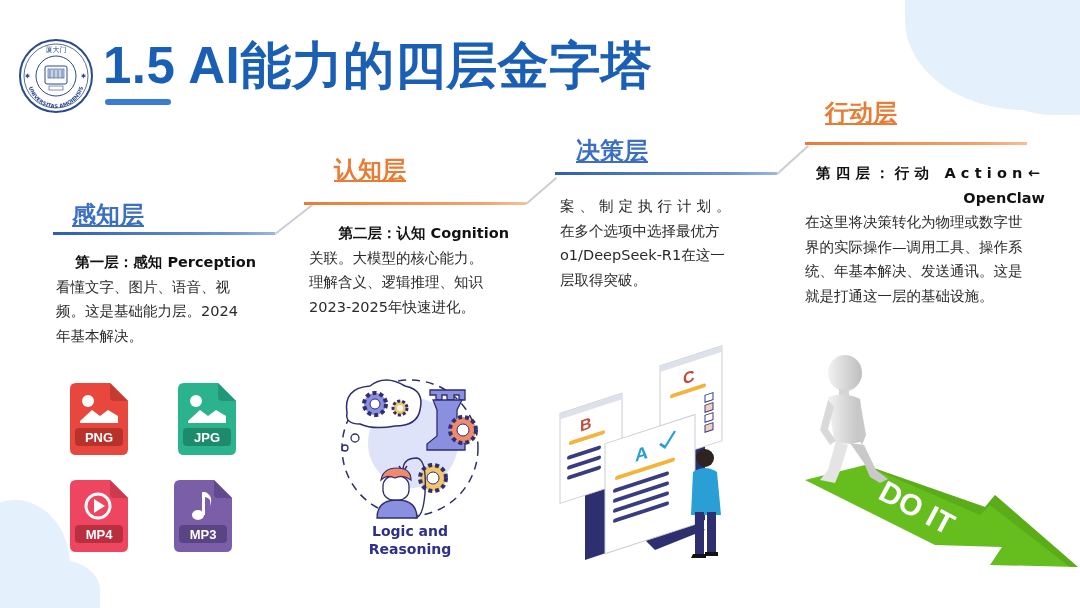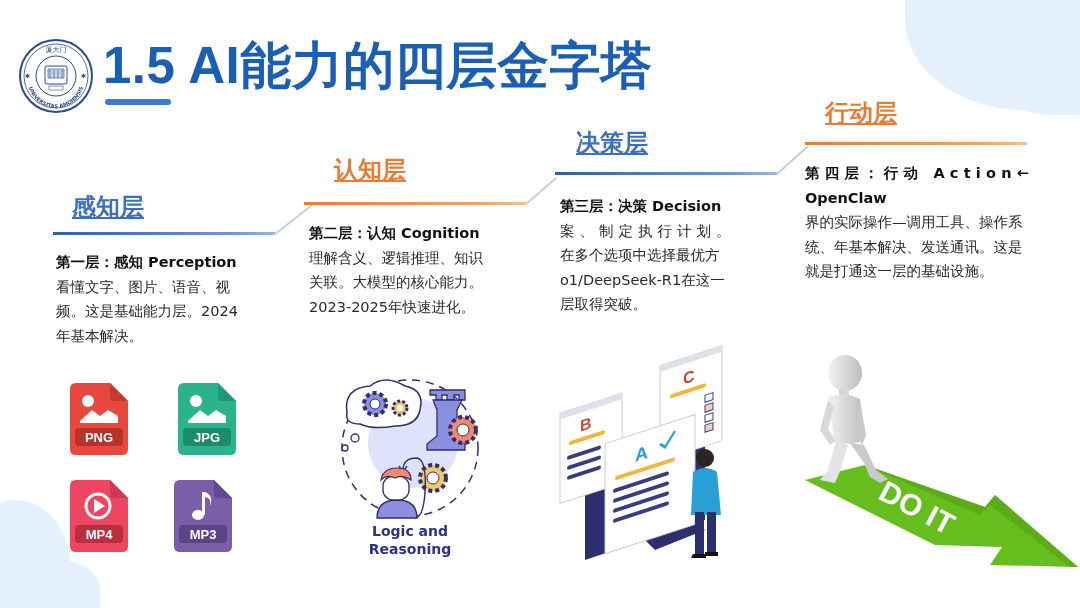--- a/index.html
+++ b/index.html
@@ -15,30 +15,30 @@
   .blob-bl2 { position:absolute; left:20px; top:560px; width:80px; height:60px;
     background:#e4f1fc; border-radius:50% 50% 0 0; }
 
   .logo { position:absolute; left:18px; top:38px; width:76px; height:76px; }
   .title { position:absolute; left:103px; top:38px; font-family:"Liberation Sans","DejaVu Sans",sans-serif;
     font-weight:bold; font-size:51px; color:#1a5fb4; letter-spacing:0.5px; line-height:56px; }
   .title-underline { position:absolute; left:105px; top:99px; width:66px; height:6px;
     background:#3b7bd4; border-radius:3px; }
 
   .step-header { position:absolute; font-weight:bold; font-size:24px; line-height:32px;text-decoration:underline; }
-  .blue { color:#3c6fc2; }
+  .blue { color:#3c6fc2;margin-top:8px; }
   .orange { color:#e97c34; }
 
   .rule { position:absolute; height:3px; }
   .rule-blue { background:linear-gradient(90deg,#2e5fae,#6e95d6 80%,#9bb6e3); }
   .rule-orange { background:linear-gradient(90deg,#e97c34,#f3a36a 80%,#f6bf95); }
   .connector { position:absolute; height:1.5px; background:#c9cdd6; transform-origin:0 50%; }
 
   .body-text { position:absolute; font-size:14.5px; line-height:24.5px; color:#2a2a2a; }
-  .body-text .lead { font-weight:bold; color:#111; }
+  .body-text .lead { font-weight:bold; color:#111;text-align:right; }
 
   .file-icon { position:absolute; width:58px; height:72px; }
   .illus { position:absolute; }
 </style>
 </head>
 <body>
 
 <div class="blob-tr"></div>
 <div class="blob-tr2"></div>
 <div class="blob-bl"></div>
@@ -75,41 +75,41 @@
   <div>看懂文字、图片、语音、视</div>
   <div>频。这是基础能力层。2024</div>
   <div>年基本解决。</div>
 </div>
 
 <div class="step-header orange" style="left:325px; top:154px;margin-left:9px;">认知层</div>
 <div class="rule rule-orange" style="left:304px; top:202px; width:222px;"></div>
 <div class="connector" style="left:526px; top:203px; width:40px; transform:rotate(-41deg);"></div>
 <div class="body-text" style="left:309px; top:221px; width:200px;">
   <div class="lead">第二层：认知 Cognition</div>
+  <div>关联。大模型的核心能力。</div>
   <div>理解含义、逻辑推理、知识</div>
-  <div>关联。大模型的核心能力。</div>
   <div>2023-2025年快速进化。</div>
 </div>
 
 <div class="step-header blue" style="left:576px; top:127px;">决策层</div>
 <div class="rule rule-blue" style="left:555px; top:172px; width:222px;"></div>
 <div class="connector" style="left:777px; top:173px; width:42px; transform:rotate(-42deg);"></div>
 <div class="body-text" style="left:560px; top:194px; width:190px;">
-  <div class="lead">第三层：决策 Decision</div>
   <div style="letter-spacing:5px;">案、制定执行计划。</div>
   <div>在多个选项中选择最优方</div>
   <div>o1/DeepSeek-R1在这一</div>
   <div>层取得突破。</div>
 </div>
 
 <div class="step-header orange" style="left:825px; top:97px;">行动层</div>
 <div class="rule rule-orange" style="left:805px; top:142px; width:222px;"></div>
 <div class="body-text" style="left:805px; top:161px; width:240px;">
   <div class="lead" style="letter-spacing:5.2px;">第四层：行动 Action←</div>
   <div class="lead">OpenClaw</div>
+  <div>在这里将决策转化为物理或数字世</div>
   <div>界的实际操作—调用工具、操作系</div>
   <div>统、年基本解决、发送通讯。这是</div>
   <div>就是打通这一层的基础设施。</div>
 </div>
 
 <svg class="file-icon" style="left:70px; top:383px;" viewBox="0 0 58 72">
   <path d="M6 0 H40 L58 18 V66 Q58 72 52 72 H6 Q0 72 0 66 V6 Q0 0 6 0Z" fill="#e8473d"></path>
   <path d="M40 0 V14 Q40 18 44 18 H58Z" fill="#c53a31"></path>
   <circle cx="18" cy="18" r="6" fill="#fff"></circle>
   <path d="M10 38 L22 27 L30 33 L38 27 L48 33 V40 H10Z" fill="#fff"></path>

